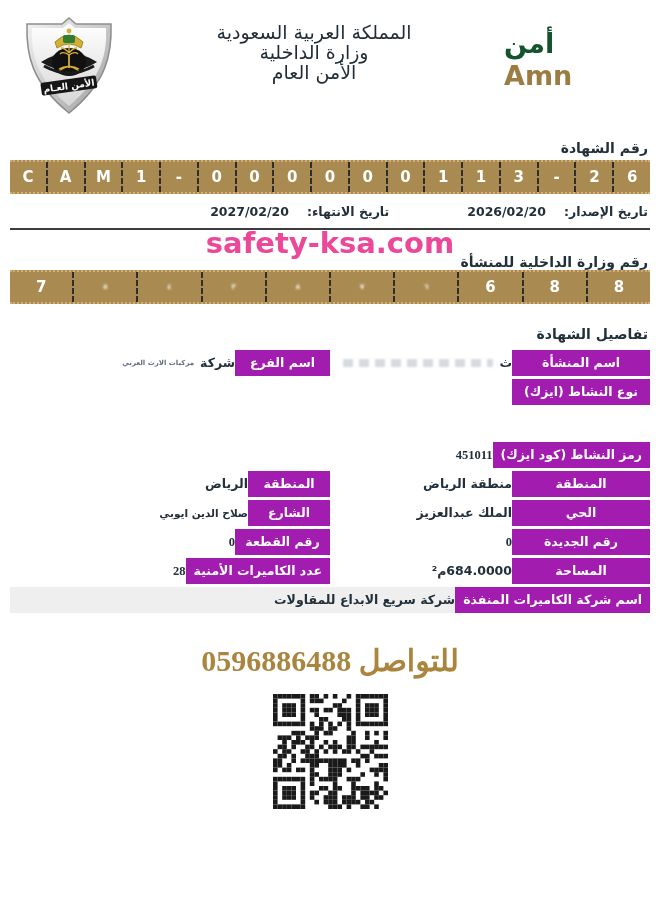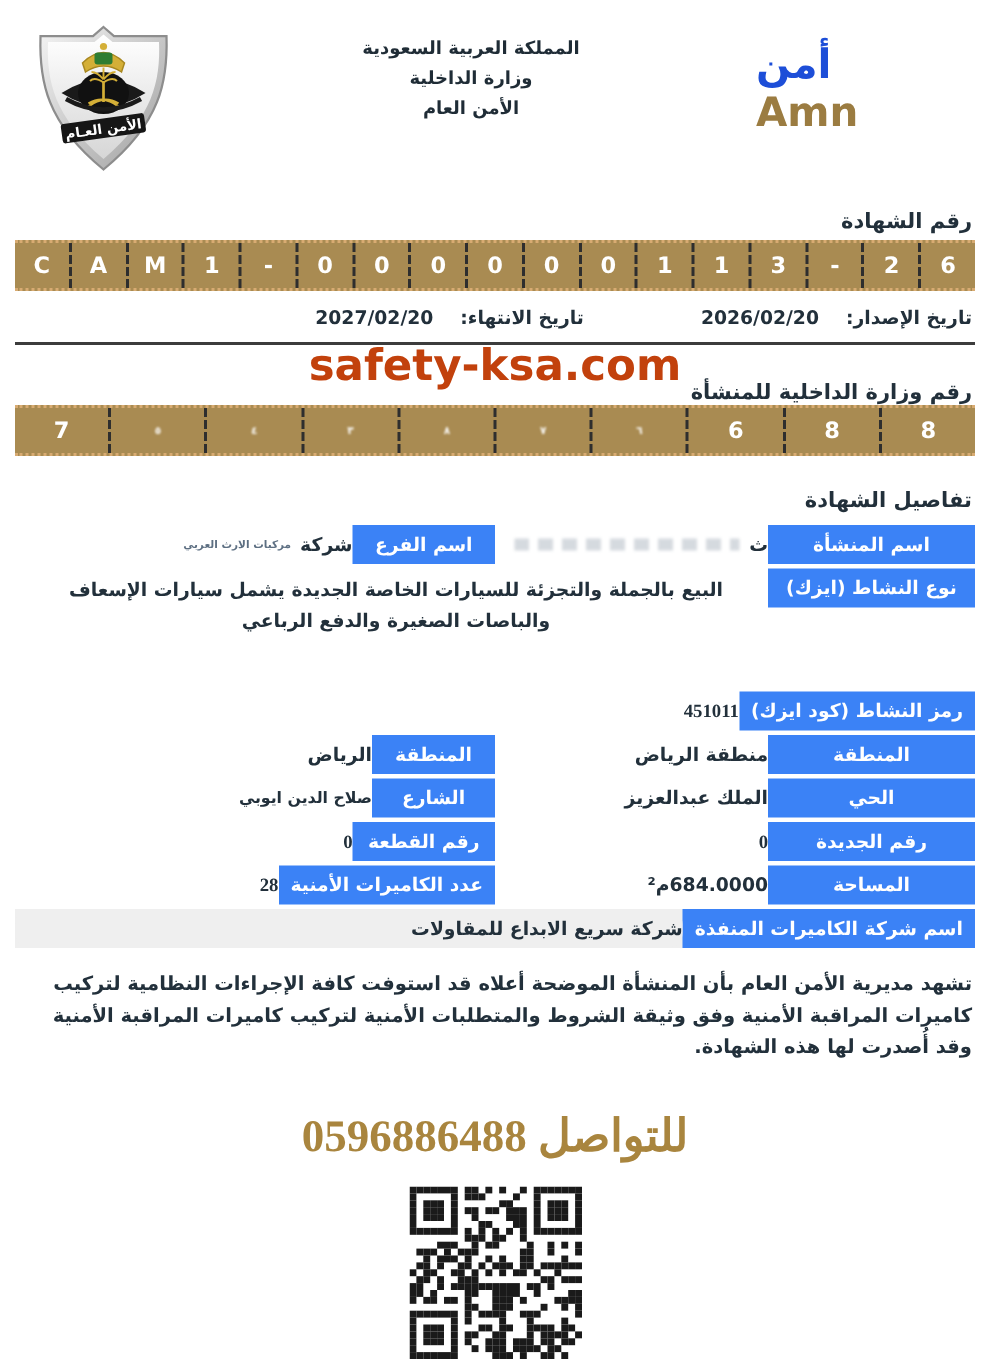--- a/index.html
+++ b/index.html
@@ -6,24 +6,24 @@
   html,body { background:#ffffff; }
   body {
     width:660px; height:914px; position:relative; overflow:hidden;
     font-family:"DejaVu Sans", sans-serif; color:#22303b; direction:rtl;
   }
   .page { padding:14px 10px 0 10px; }
 
   
   .header { display:flex; flex-direction:row; align-items:flex-start; justify-content:space-between; height:112px; }
   .brand { width:150px; text-align:left; padding:14px 0 0 4px; direction:ltr; }
-  .brand .ar { font-size:27px; font-weight:bold; color:#1d4ed8; line-height:1.15; text-align:left; }
+  .brand .ar { font-size:27px; font-weight:bold; color:#14532d; line-height:1.15; text-align:left; }
   .brand .en { font-size:27px; font-weight:bold; color:#9b7c41; line-height:1.25; }
   .gov { flex:1; text-align:center; padding-top:8px; }
-  .gov div { font-size:12px; font-weight:bold; color:#1f2c36; line-height:20px; }
+  .gov div { font-size:19px; font-weight:normal; color:#1f2c36; line-height:20px; }
   .logo-wrap { width:118px; display:flex; justify-content:center; }
 
   
   .doc-title { text-align:center; font-size:18px; font-weight:bold; color:#b08d4f; margin-top:6px; letter-spacing:0; }
 
   
   .sec-label { font-size:14px; font-weight:bold; color:#22303b; margin:14px 2px 4px 0; }
 
   
   .strip {
@@ -41,32 +41,32 @@
   .dates { display:flex; direction:rtl; align-items:center; margin-top:10px; padding:0 2px; font-size:12.5px; font-weight:bold; }
   .dates .lbl { color:#22303b; }
   .dates .val { color:#22303b; margin-right:18px; direction:ltr; }
   .dates .expiry-lbl { margin-right:78px; }
   .rule { border:0; border-top:2px solid #3c3c3c; margin-top:9px; }
 
   
   .wm-row { position:relative; height:40px; }
   .wm {
     position:absolute; left:0; right:0; top:-4px; text-align:center;
-    font-size:29px; font-weight:bold; color:#c2410c; direction:ltr; letter-spacing:0;
+    font-size:29px; font-weight:bold; color:#ec4899; direction:ltr; letter-spacing:0;
   }
   .wm-row .sec-label { position:absolute; right:2px; bottom:0; margin:0; }
 
   
   .details { margin-top:8px; }
   .frow { display:flex; direction:rtl; margin-bottom:3px; min-height:26px; }
   .pair { display:flex; direction:rtl; align-items:flex-start; }
   .pair.right { width:50%; }
   .pair.left  { width:50%; }
   .glabel {
-    background:#3b82f6; color:#ffffff; font-size:12.5px; font-weight:bold;
+    background:#a21caf; color:#ffffff; font-size:12.5px; font-weight:bold;
     height:26px; line-height:26px; text-align:center; padding:0 8px; white-space:nowrap;
   }
   .glabel.w-big { min-width:138px; }
   .glabel.w-mid { min-width:95px; }
   .glabel.w-sm  { min-width:82px; }
   .glabel.w-xl  { min-width:176px; }
   .fval {
     flex:1; font-size:12.5px; font-weight:bold; color:#22303b;
     line-height:26px; text-align:left; padding-left:6px;
     display:flex; justify-content:flex-start; direction:rtl; gap:6px; align-items:baseline;
@@ -271,23 +271,20 @@
         <div class="fval">
           <span>شركة</span>
           <span class="tiny">مركبات الارث العربي</span>
         </div>
       </div>
     </div>
 
     <div class="frow">
       <div class="pair" style="width:100%">
         <div class="glabel w-big">نوع النشاط (ايزك)</div>
-        <div class="fval">
-            <span class="wrapval" style="width:100%">البيع بالجملة والتجزئة للسيارات الخاصة الجديدة يشمل سيارات الإسعاف والباصات الصغيرة والدفع الرباعي</span>
-          </div>
       </div>
     </div>
 
     <div class="spacer-lg"></div>
 
     <div class="frow">
       <div class="pair right">
         <div class="glabel w-big">رمز النشاط (كود ايزك)</div>
         <div class="fval">
             <span class="num">451011</span>
@@ -348,21 +345,20 @@
 
     <div class="frow installer-row">
       <div class="pair" style="width:100%">
         <div class="glabel w-xl">اسم شركة الكاميرات المنفذة</div>
         <div class="fval">شركة سريع الابداع للمقاولات</div>
       </div>
     </div>
 
   </div>
 
-  <div class="attest">تشهد مديرية الأمن العام بأن المنشأة الموضحة أعلاه قد استوفت كافة الإجراءات النظامية لتركيب كاميرات المراقبة الأمنية وفق وثيقة الشروط والمتطلبات الأمنية لتركيب كاميرات المراقبة الأمنية وقد أُصدرت لها هذه الشهادة.</div>
 
   <div class="contact">
     <span>للتواصل</span>
     <span class="phone">0596886488</span>
   </div>
 
   <div class="qr-wrap">
     <div id="qr"><svg width="114.99999999999999" height="114.99999999999999" viewBox="0 0 114.99999999999999 114.99999999999999">
           <rect width="100%" height="100%" fill="#ffffff"></rect>
           <rect x="0" y="0" width="4.6" height="4.6" fill="#1a1a1a"></rect>

